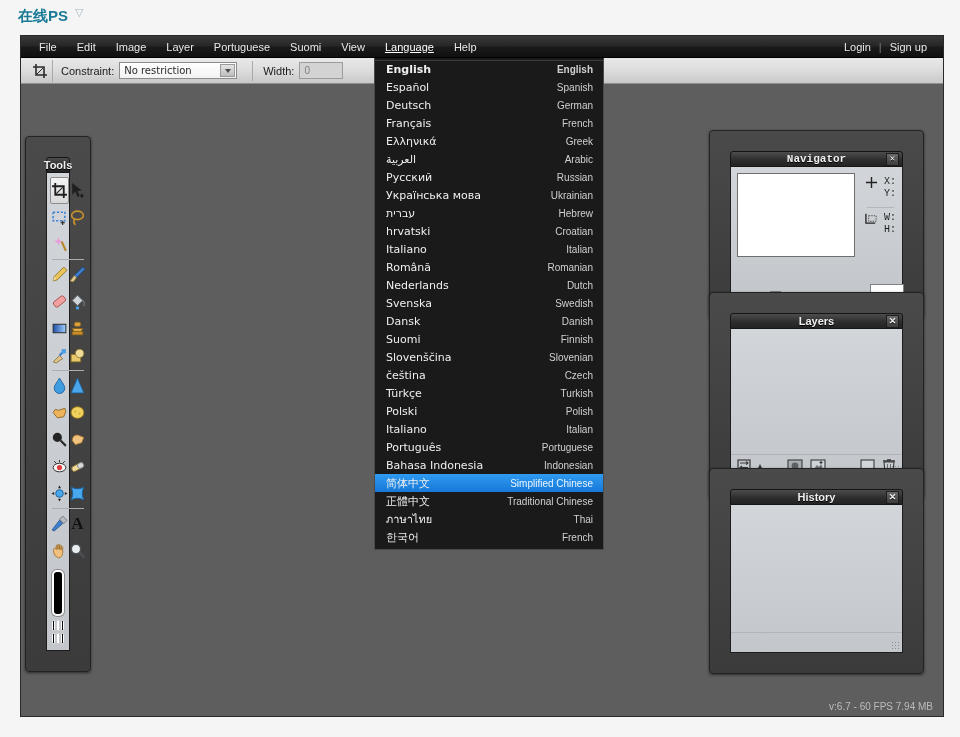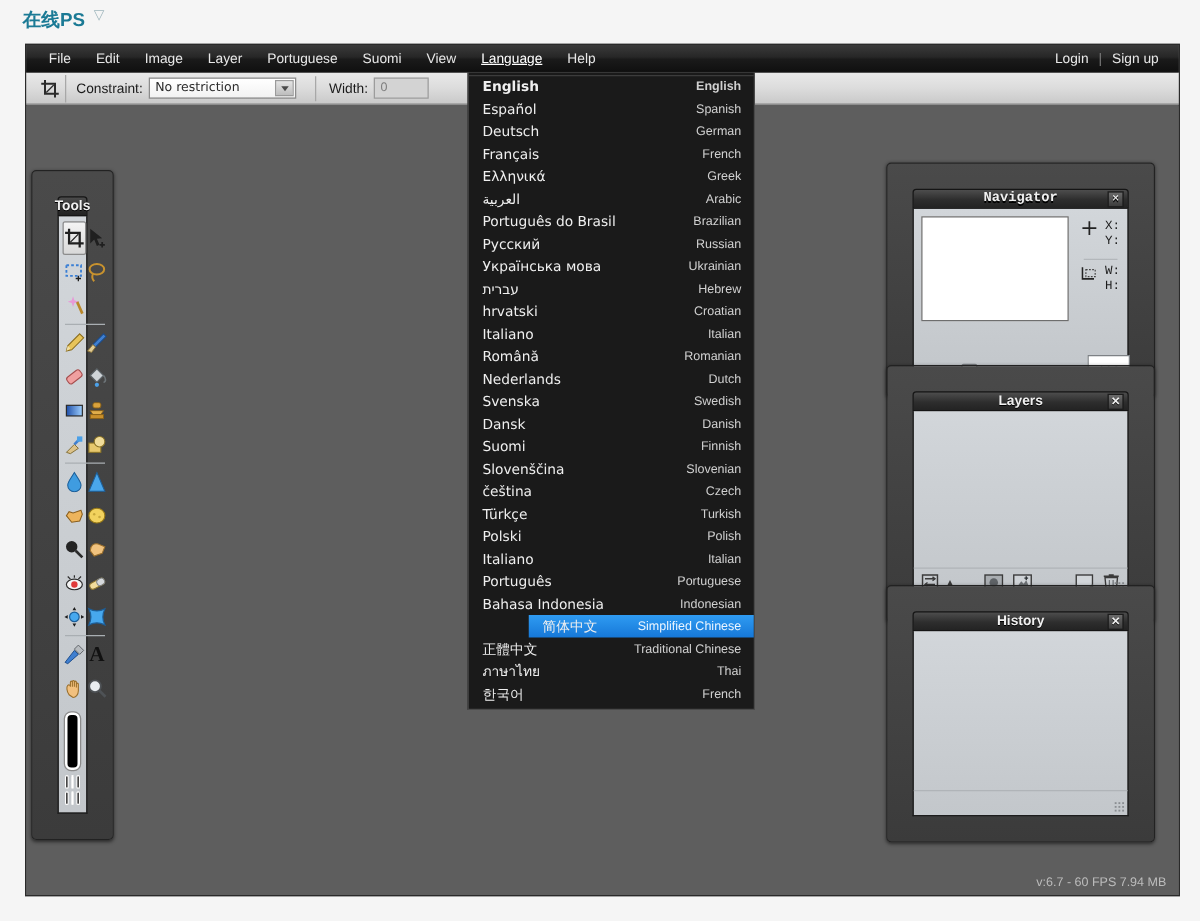--- a/index.html
+++ b/index.html
@@ -321,21 +321,20 @@
   .lang-item .native {
     font-family: "DejaVu Sans", sans-serif;
     font-size: 11px;
   }
   .lang-item .english {
     color: #d0d0d0;
     font-size: 10px;
   }
   .lang-item.selected {
     background: linear-gradient(to bottom, #2f9bf2, #1678d8);
-    margin-left: 48px;
   }
   .lang-item.selected .english { color: #eaf5ff; }
   .lang-item.first { border-top: 1px solid #3c3c3c; font-weight: bold; }
 </style>
 </head>
 <body>
 
 <div id="logobar">
   <span id="logo-text">在线PS</span>
   <span id="logo-caret">▽</span>
@@ -699,24 +698,20 @@
       </div>
       <div class="lang-item">
         <span class="native">Ελληνικά</span>
         <span class="english">Greek</span>
       </div>
       <div class="lang-item">
         <span class="native">العربية</span>
         <span class="english">Arabic</span>
       </div>
       <div class="lang-item">
-        <span class="native">Português do Brasil</span>
-        <span class="english">Brazilian</span>
-      </div>
-      <div class="lang-item">
         <span class="native">Русский</span>
         <span class="english">Russian</span>
       </div>
       <div class="lang-item">
         <span class="native">Українська мова</span>
         <span class="english">Ukrainian</span>
       </div>
       <div class="lang-item">
         <span class="native">עברית</span>
         <span class="english">Hebrew</span>

